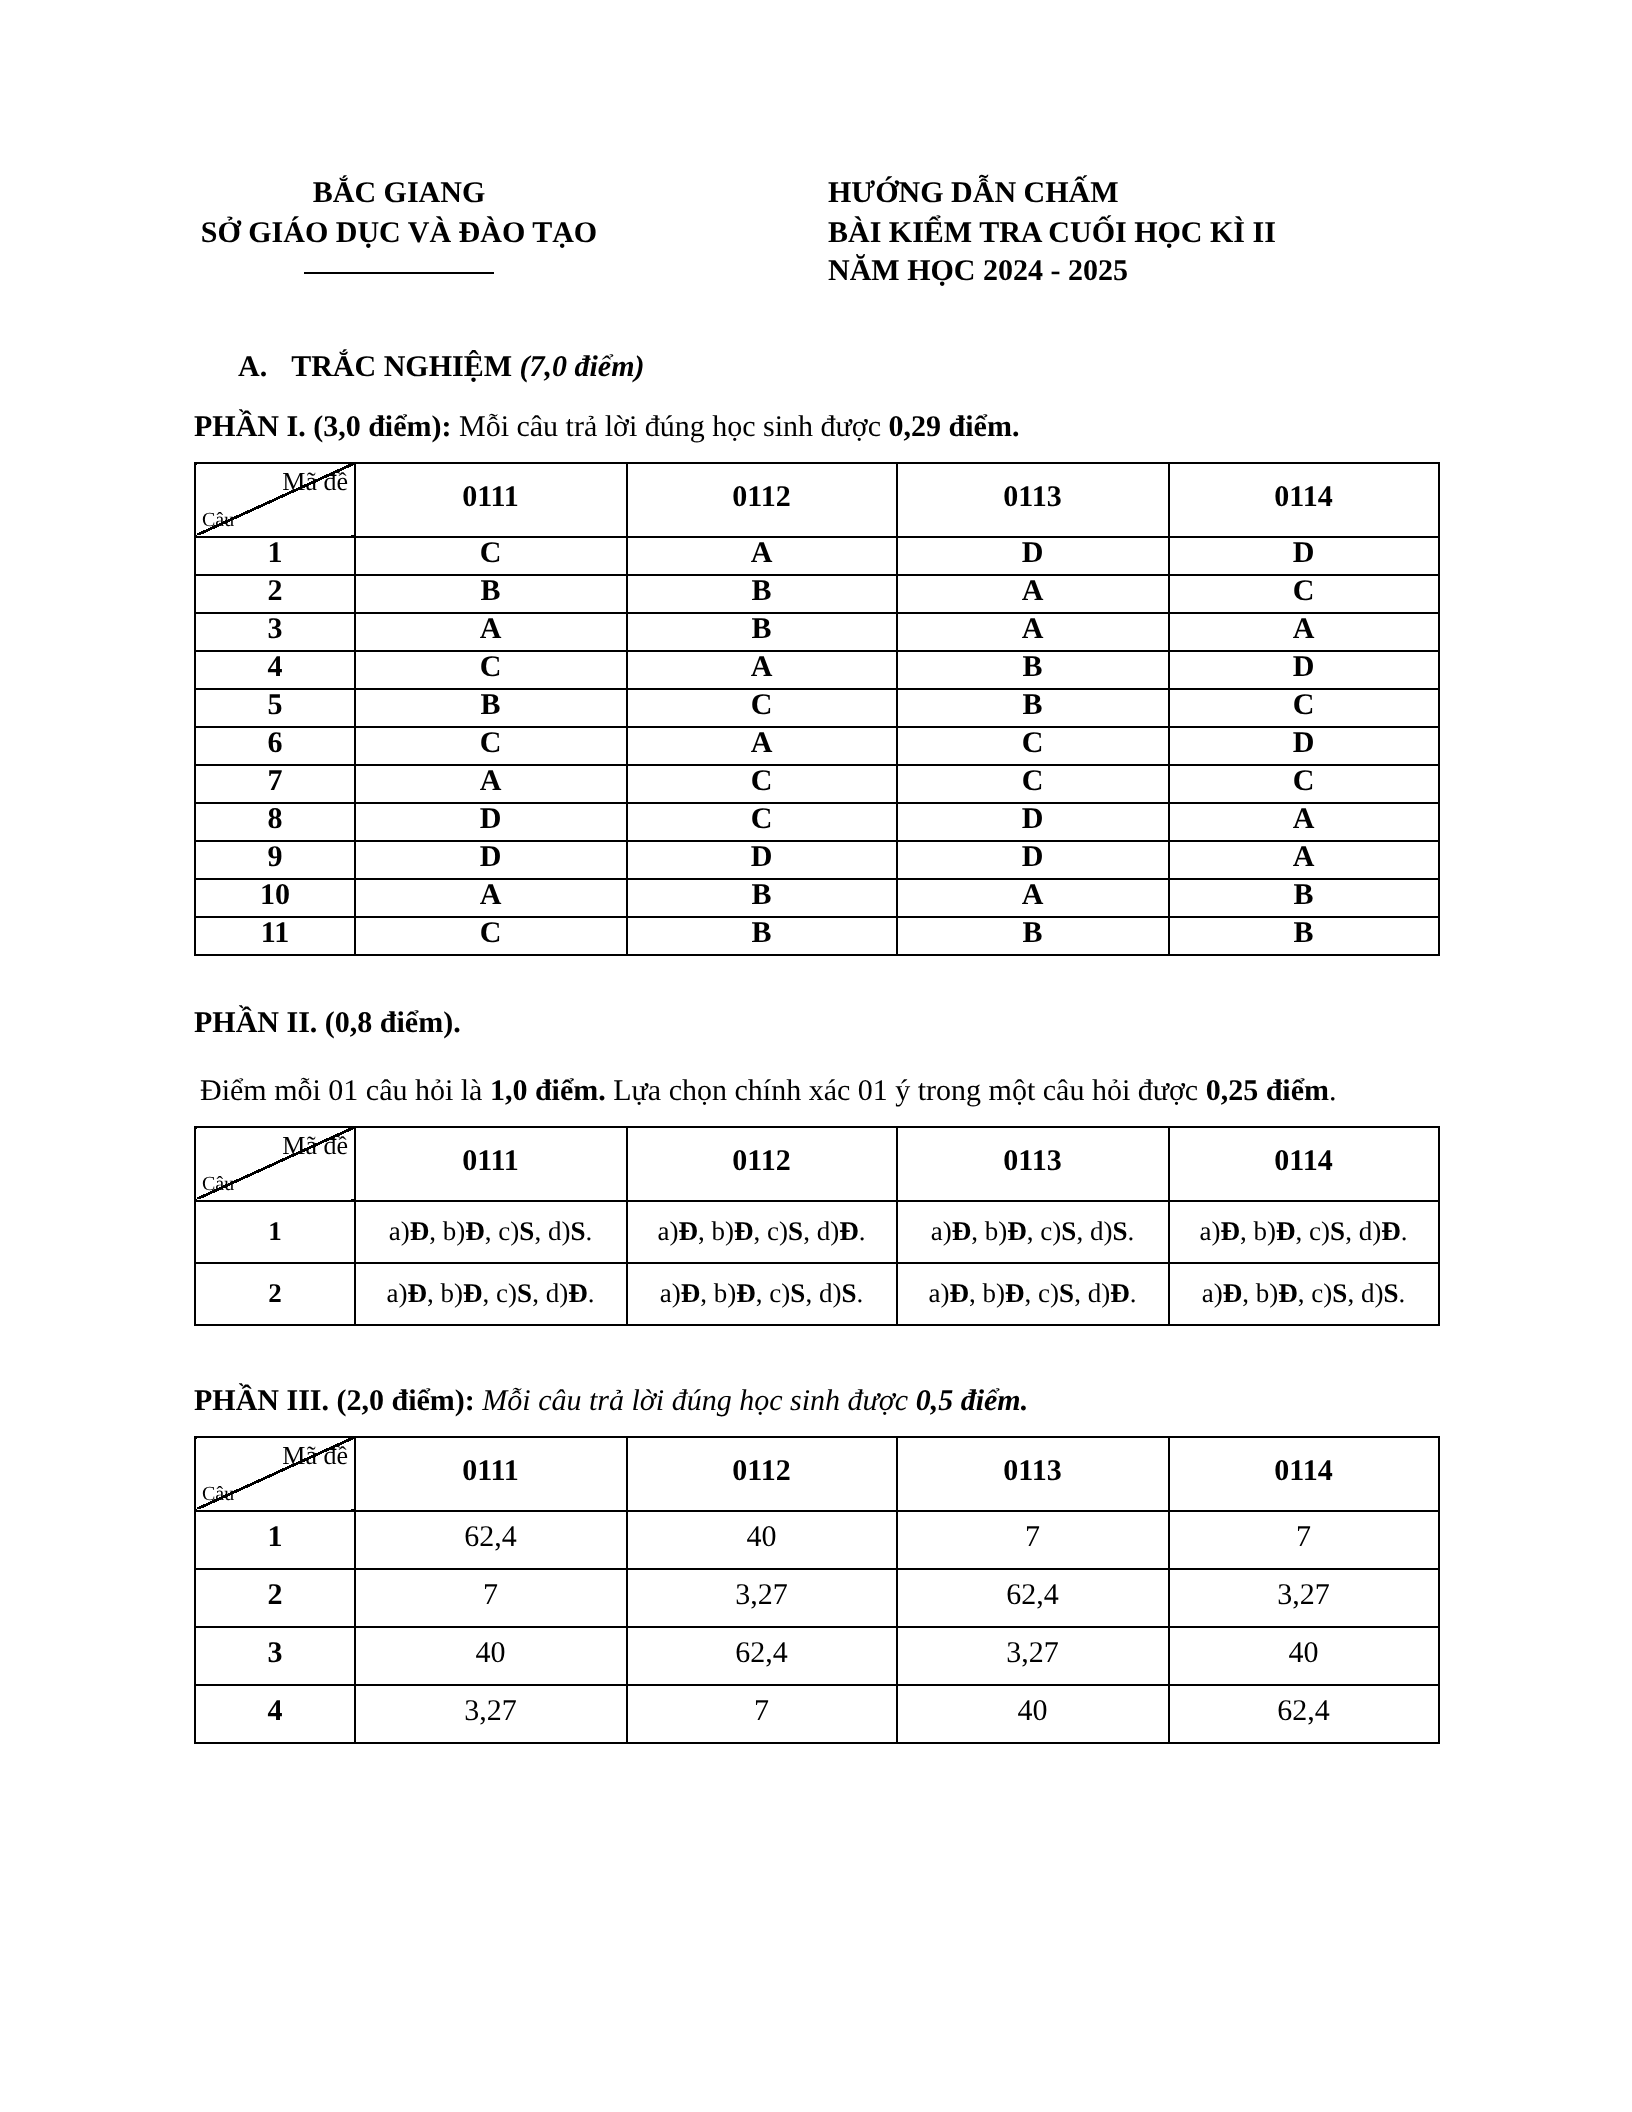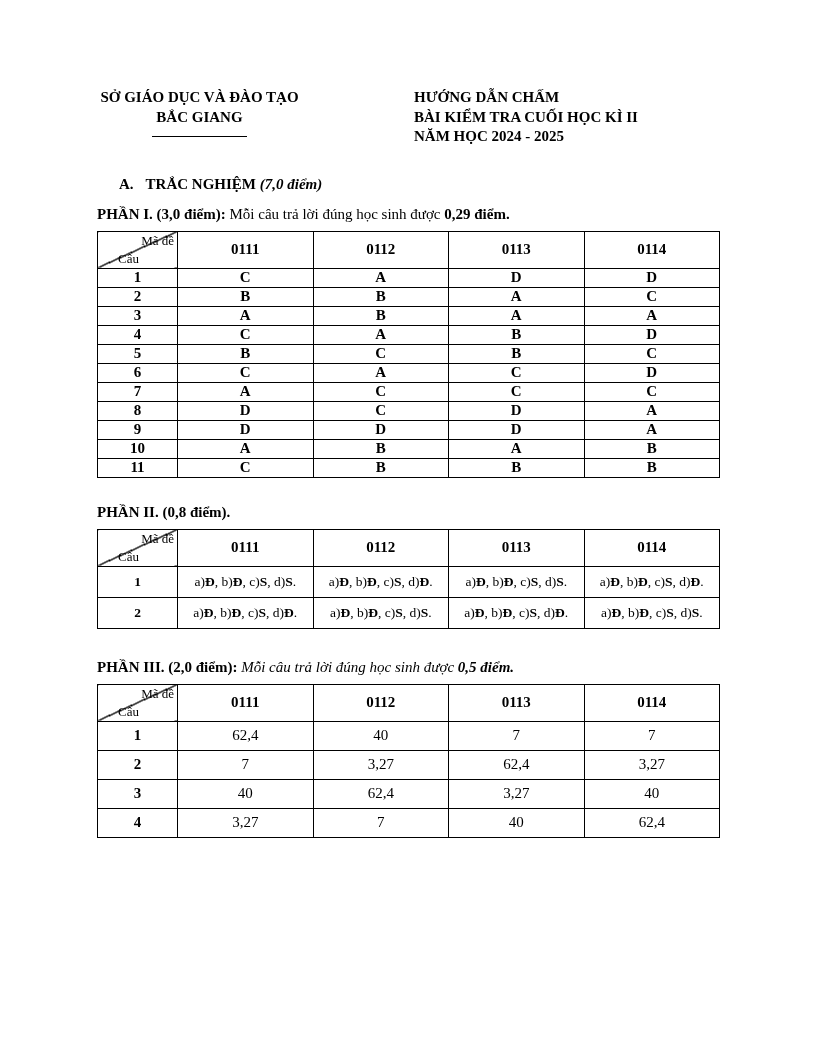--- a/index.html
+++ b/index.html
@@ -36,39 +36,39 @@
   .corner{
     position:relative;height:37px;padding:0;
     background-image:linear-gradient(to bottom right,
       transparent calc(50% - .7px),
       #000 calc(50% - .7px),
       #000 calc(50% + .7px),
       transparent calc(50% + .7px));
     margin-left:36px;
   }
   .corner .top{position:absolute;top:1px;right:3px;font-size:13px;line-height:1.2}
-  .corner .bot{position:absolute;bottom:1px;left:20px;font-size:13px;line-height:1.2}
+  .corner .bot{position:absolute;bottom:1px;left:3px;font-size:10px;line-height:1.2}
 
   .t1{margin-top:9px}
   .t1 tbody td{height:19px;font-weight:bold;line-height:1}
   .t2{margin-top:7px}
   .t2 tbody td{height:31px;font-size:13.5px}
   .t3{margin-top:16px}
   .t3 tbody td{height:29px}
   table.ans tbody td.num{font-weight:bold}
 </style>
 </head>
 <body>
 
 <div class="page">
 
   <div class="doc-header">
     <div class="hdr-left">
+      <div>BẮC GIANG</div>
       <div>SỞ GIÁO DỤC VÀ ĐÀO TẠO</div>
-      <div>BẮC GIANG</div>
       <div class="hdr-rule"></div>
     </div>
     <div class="hdr-right">
       <div>HƯỚNG DẪN CHẤM</div>
       <div>BÀI KIỂM TRA CUỐI HỌC KÌ II</div>
       <div>NĂM HỌC 2024 - 2025</div>
     </div>
   </div>
 
   <div class="section-a">
@@ -175,20 +175,23 @@
           <td>C</td>
           <td>B</td>
           <td>B</td>
           <td>B</td>
         </tr>
       </tbody>
   </table>
 
   <div class="part2-heading">PHẦN II. (0,8 điểm).</div>
 
+  <div class="part2-note">
+    <span>Điểm mỗi  01 câu hỏi là </span><span class="bold">1,0 điểm.</span><span> Lựa chọn chính xác 01 ý trong một câu hỏi được </span><span class="bold">0,25 điểm</span><span>.</span>
+  </div>
 
   <table class="ans t2">
     <colgroup>
         <col class="c0">
         <col>
         <col>
         <col>
         <col>
       </colgroup>
     <thead>

